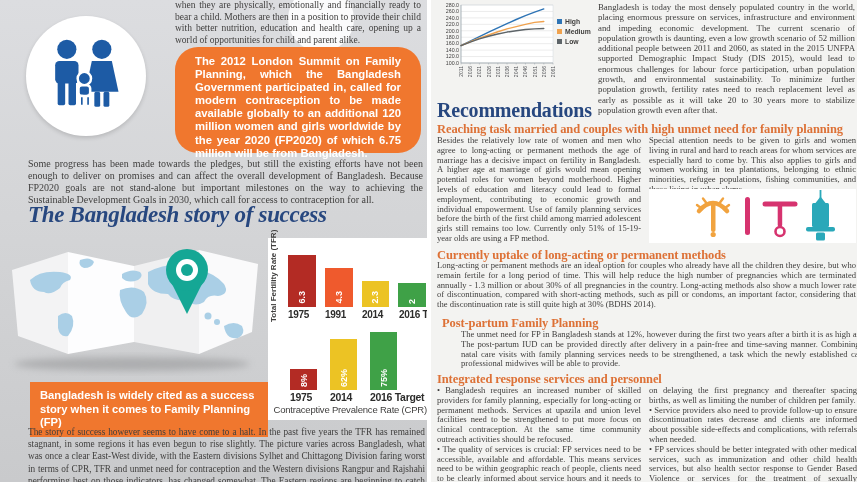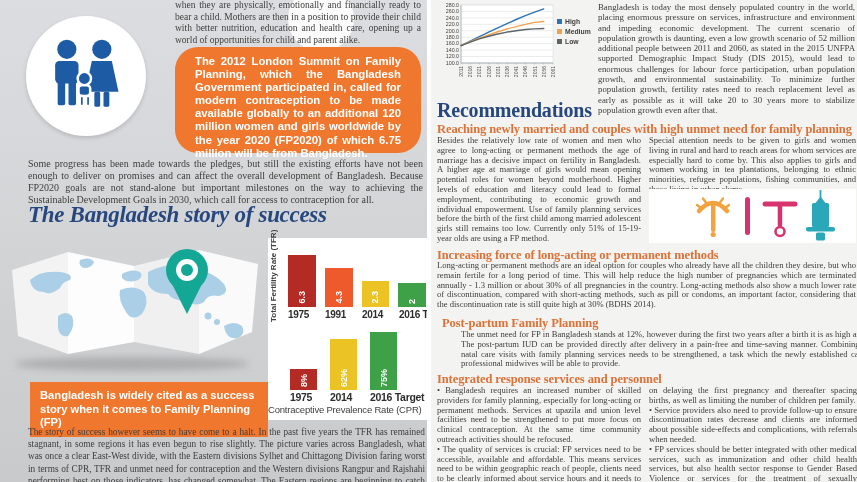--- a/index.html
+++ b/index.html
@@ -27,21 +27,21 @@
   .tfr-cats{position:absolute;left:20px;top:71px;width:139px;display:flex;gap:9px;}
   .cpr-bars{position:absolute;left:22px;top:94px;width:125px;height:58px;display:flex;align-items:flex-end;gap:13px;}
   .cpr-cats{position:absolute;left:22px;top:153px;width:137px;display:flex;gap:13px;}
   .bar{width:28px;display:flex;align-items:flex-end;justify-content:center;}
   .cpr-bars .bar{width:27px;}
   .bar .val{writing-mode:vertical-rl;transform:rotate(180deg);color:#fff;font-family:"Liberation Sans",sans-serif;
     font-weight:bold;font-size:9px;margin-bottom:3px;}
   .cat{width:28px;text-align:left;font-family:Liberation Sans, sans-serif;font-weight:bold;font-size:10px;
     color:#2d2d2c;white-space:nowrap;letter-spacing:-.3px;}
   .cpr-cats .cat{width:27px;font-size:10.5px;}
-  .cpr-caption{position:absolute;left:0;top:166px;width:159px;text-align:left;
+  .cpr-caption{position:absolute;left:0;top:166px;width:159px;text-align:right;
     font-family:"Liberation Sans",sans-serif;font-size:9.5px;color:#3f3e3d;letter-spacing:-.2px;}
   .success{left:30px;top:382px;width:238px;box-sizing:border-box;background:#f0772e;padding:7px 10px;
     color:#fff;font-family:"Liberation Sans",sans-serif;font-weight:bold;font-size:11.2px;line-height:13.5px;}
   .story-text{left:28px;top:426px;width:397px;font-size:9.3px;line-height:12.2px;text-align:justify;}
   
   .col-right{left:427px;top:0;width:430px;height:482px;background:#f3f3f1;}
   .divider{left:427px;top:0;width:4px;height:482px;background:#ffffff;}
   .linechart{left:436px;top:2px;width:154px;height:98px;}
   .legend{position:absolute;left:121px;top:16px;display:flex;flex-direction:column;gap:3px;}
   .legend-item{display:flex;align-items:center;gap:3px;font-family:"Liberation Sans",sans-serif;
@@ -240,21 +240,21 @@
         <div class="legend-item">
           <span class="legend-sw" style="background: rgb(93, 100, 104);"></span>
           <span>Low</span>
         </div>
       </div>
   </div>
 
   <div class="abs r-intro">Bangladesh is today the most densely populated country in the world, placing enormous pressure on services, infrastructure and environment and impeding economic development. The current scenario of population growth is daunting, even a low growth scenario of 52 million additional people between 2011 and 2060, as stated in the 2015 UNFPA supported Demographic Impact Study (DIS 2015), would lead to enormous challenges for labour force participation, urban population growth, and environmental sustainability. To minimize further population growth, fertility rates need to reach replacement level as early as possible as it will take 20 to 30 years more to stabilize population growth even after that.</div>
   <div class="abs rec-h">Recommendations</div>
 
-  <div class="abs subhead sub1">Reaching newly married and couples with high unmet need for family planning</div>
+  <div class="abs subhead sub1">Reaching task married and couples with high unmet need for family planning</div>
   <div class="abs rbody s1l">Besides the relatively low rate of women and men who agree to long-acting or permanent methods the age of marriage has a decisive impact on fertility in Bangladesh. A higher age at marriage of girls would mean opening potential roles for women beyond motherhood. Higher levels of education and literacy could lead to formal employment, contributing to economic growth and individual empowerment. Use of family planning services before the birth of the first child among married adolescent girls still remains too low. Currently only 51% of 15-19-year olds are using a FP method.</div>
   <div class="abs rbody s1r">Special attention needs to be given to girls and women living in rural and hard to reach areas for whom services are especially hard to come by. This also applies to girls and women working in tea plantations, belonging to ethnic minorities, refugee populations, fishing communities, and those living in urban slums.</div>
 
   <div class="abs icon-panel">
     <svg width="207" height="54" viewBox="0 0 207 54">
       <g stroke="#f1a33f" fill="none" stroke-linecap="round">
         <path d="M50,22 Q64,6 78,22" stroke-width="4.5"></path>
         <path d="M52,19 l-4,-3 M57,13.5 l-3,-4 M71,13.5 l3,-4 M76,19 l4,-3" stroke-width="2.4"></path>
         <rect x="62" y="13" width="4.5" height="30" rx="2" fill="#f1a33f" stroke="none"></rect>
         <circle cx="64.2" cy="45.5" r="2.6" fill="#f1a33f" stroke="none"></circle>
@@ -268,21 +268,21 @@
       <g fill="#2aa8b9">
         <rect x="170.6" y="1" width="1.8" height="11"></rect>
         <polygon points="166.5,14 176.5,14 171.5,7.5"></polygon>
         <rect x="163" y="14" width="17" height="24" rx="1.5"></rect>
         <rect x="157" y="38" width="29" height="4.5" rx="2"></rect>
         <rect x="167" y="43.5" width="9" height="8" rx="1.5"></rect>
       </g>
     </svg>
   </div>
 
-  <div class="abs subhead sub2">Increasing force of long-acting or permanent methods</div>
+  <div class="abs subhead sub2">Currently uptake of long-acting or permanent methods</div>
   <div class="abs rbody p2">Long-acting or permanent methods are an ideal option for couples who already have all the children they desire, but who remain fertile for a long period of time. This will help reduce the high number of pregnancies which are terminated annually - 1.3 million or about 30% of all pregnancies in the country. Long-acting methods also show a much lower rate of discontinuation, compared with short-acting methods, such as pill or condoms, an important factor, considering that the discontinuation rate is still quite high at 30% (BDHS 2014).</div>
 
   <div class="abs subhead sub3">Post-partum Family Planning</div>
   <div class="abs rbody p3">The unmet need for FP in Bangladesh stands at 12%, however during the first two years after a birth it is as high as 44%. The post-partum IUD can be provided directly after delivery in a pain-free and time-saving manner. Combining post-natal care visits with family planning services needs to be strengthened, a task which the newly established cadre of professional midwives will be able to provide.</div>
 
   <div class="abs subhead sub4">Integrated response services and personnel</div>
   <div class="abs rbody pre bl">• Bangladesh requires an increased number of skilled providers for family planning, especially for long-acting or permanent methods. Services at upazila and union level facilities need to be strengthened to put more focus on clinical contraception. At the same time community outreach activities should be refocused.
 • The quality of services is crucial: FP services need to be accessible, available and affordable. This means services need to be within geographic reach of people, clients need to be clearly informed about service hours and it needs to be affordable to get there and receive the services.</div>
   <div class="abs rbody pre br">on delaying the first pregnancy and thereafter spacing births, as well as limiting the number of children per family.
 • Service providers also need to provide follow-up to ensure discontinuation rates decrease and clients are informed about possible side-effects and complications, with referrals when needed.

